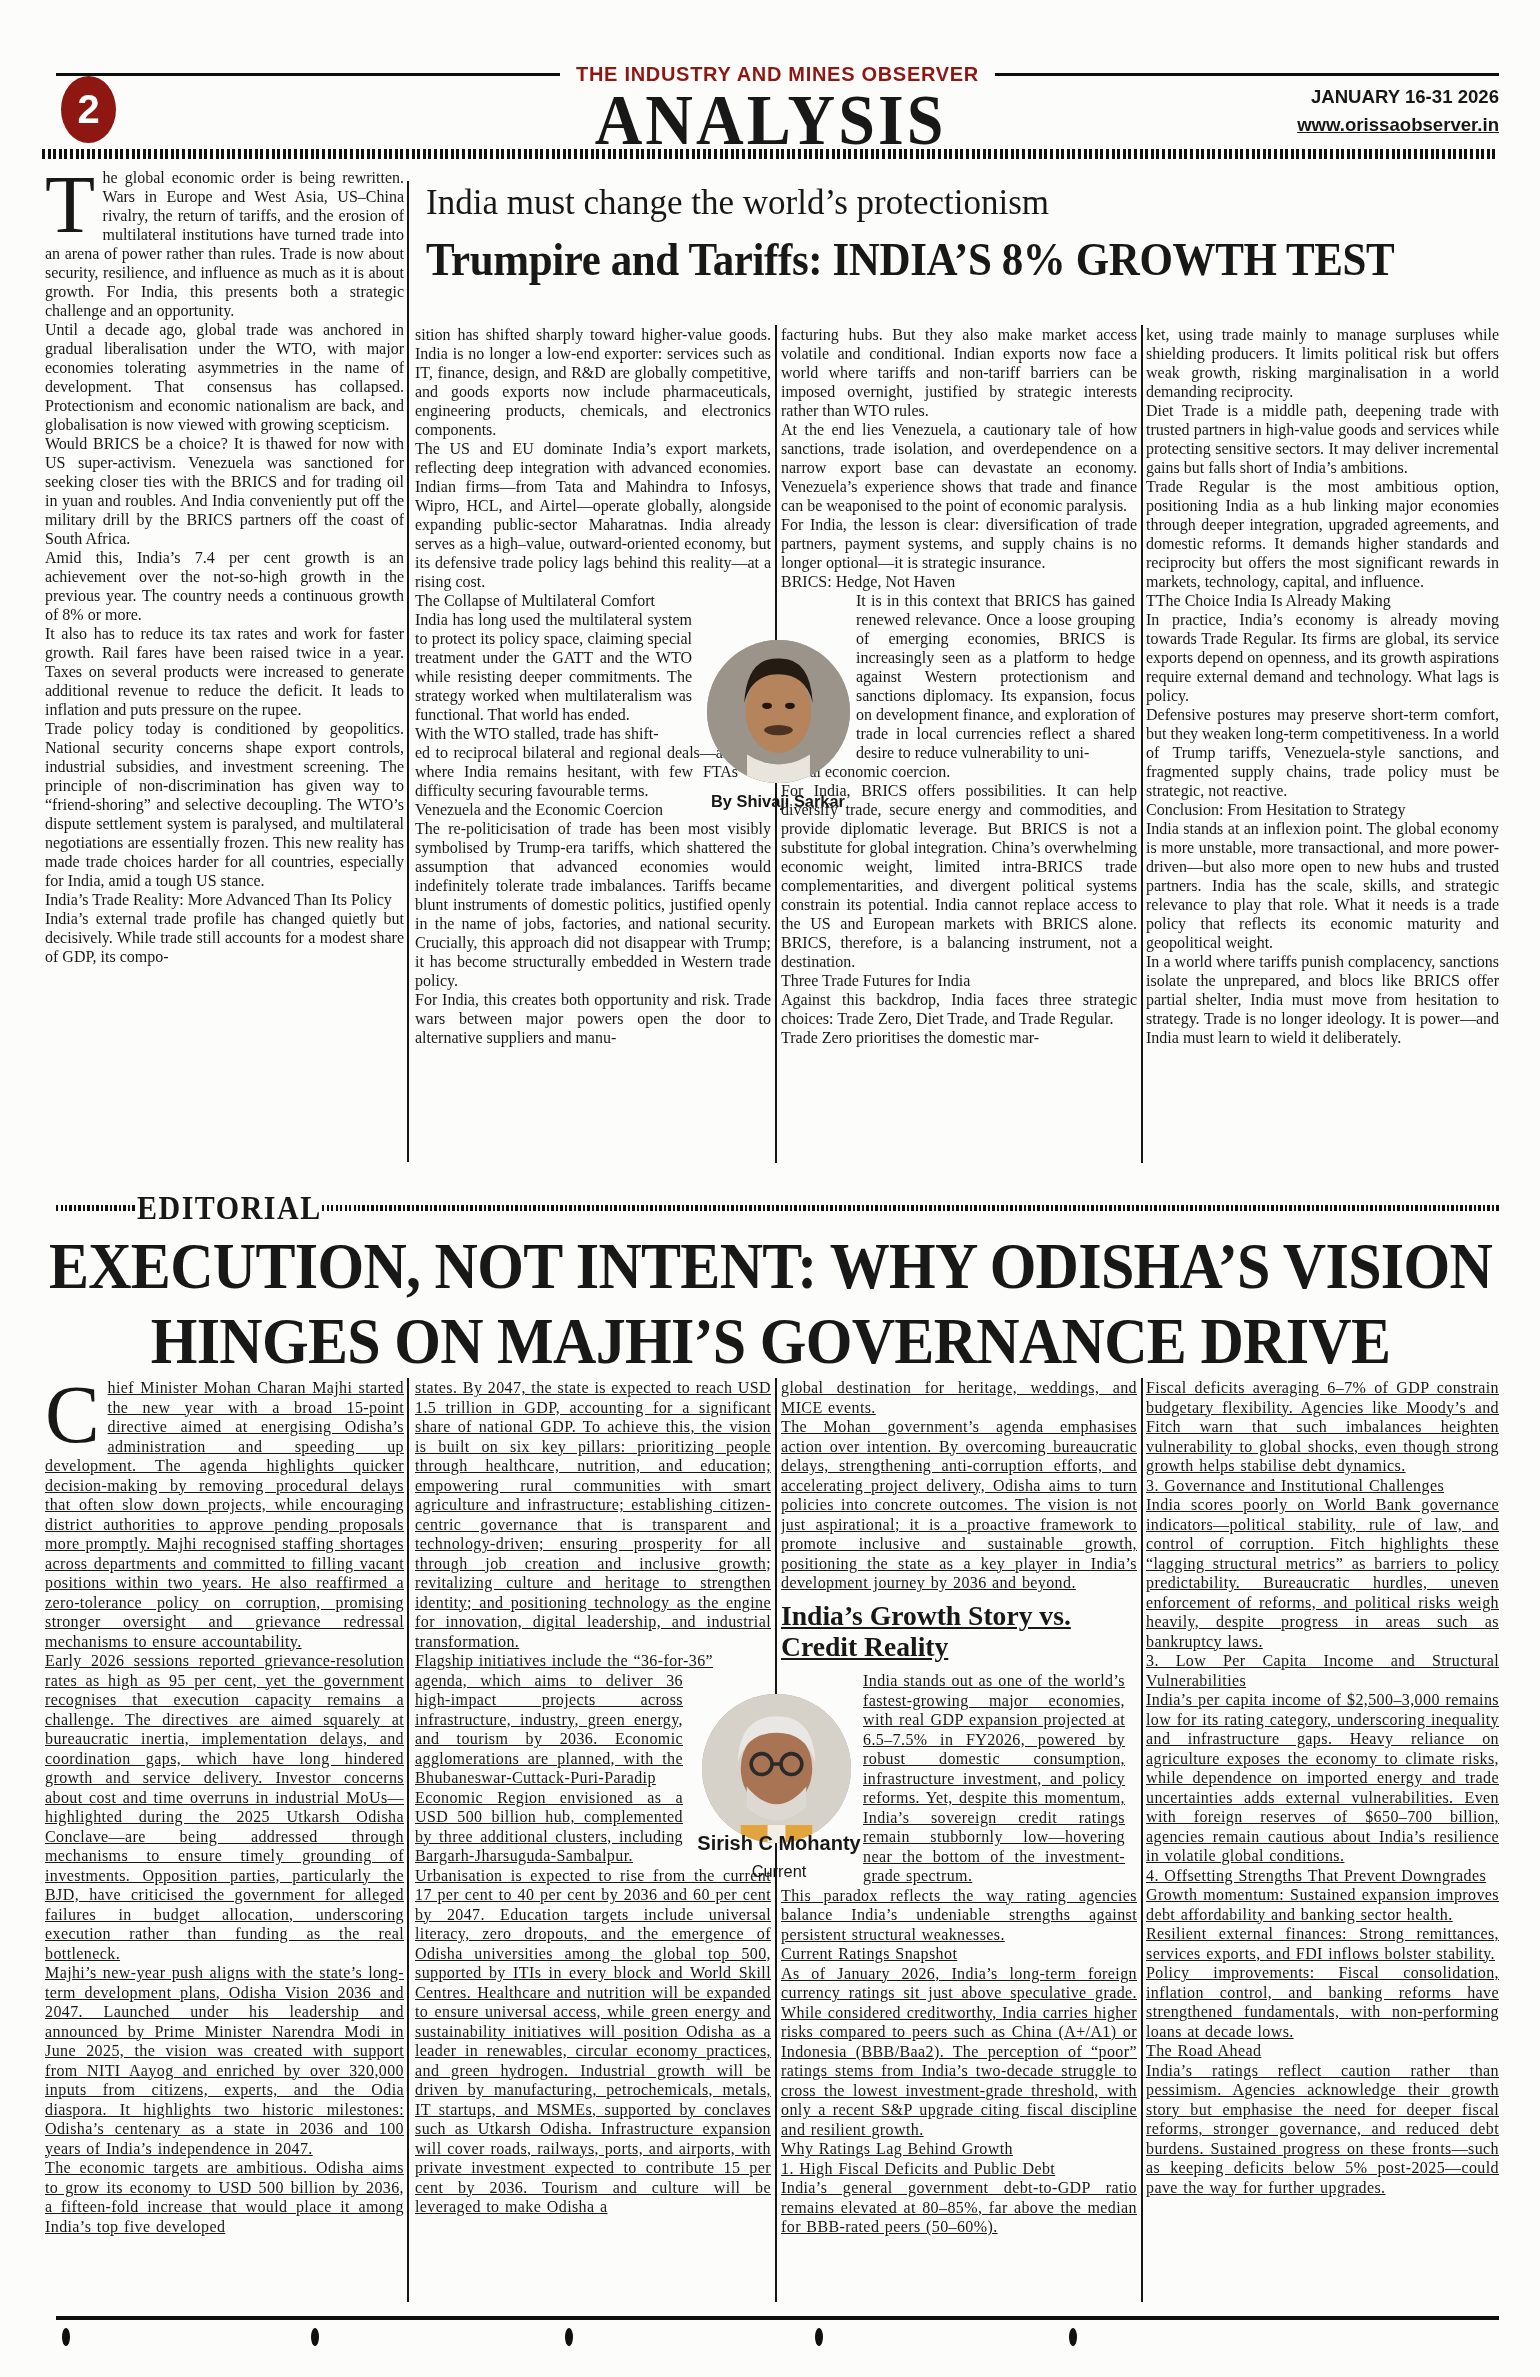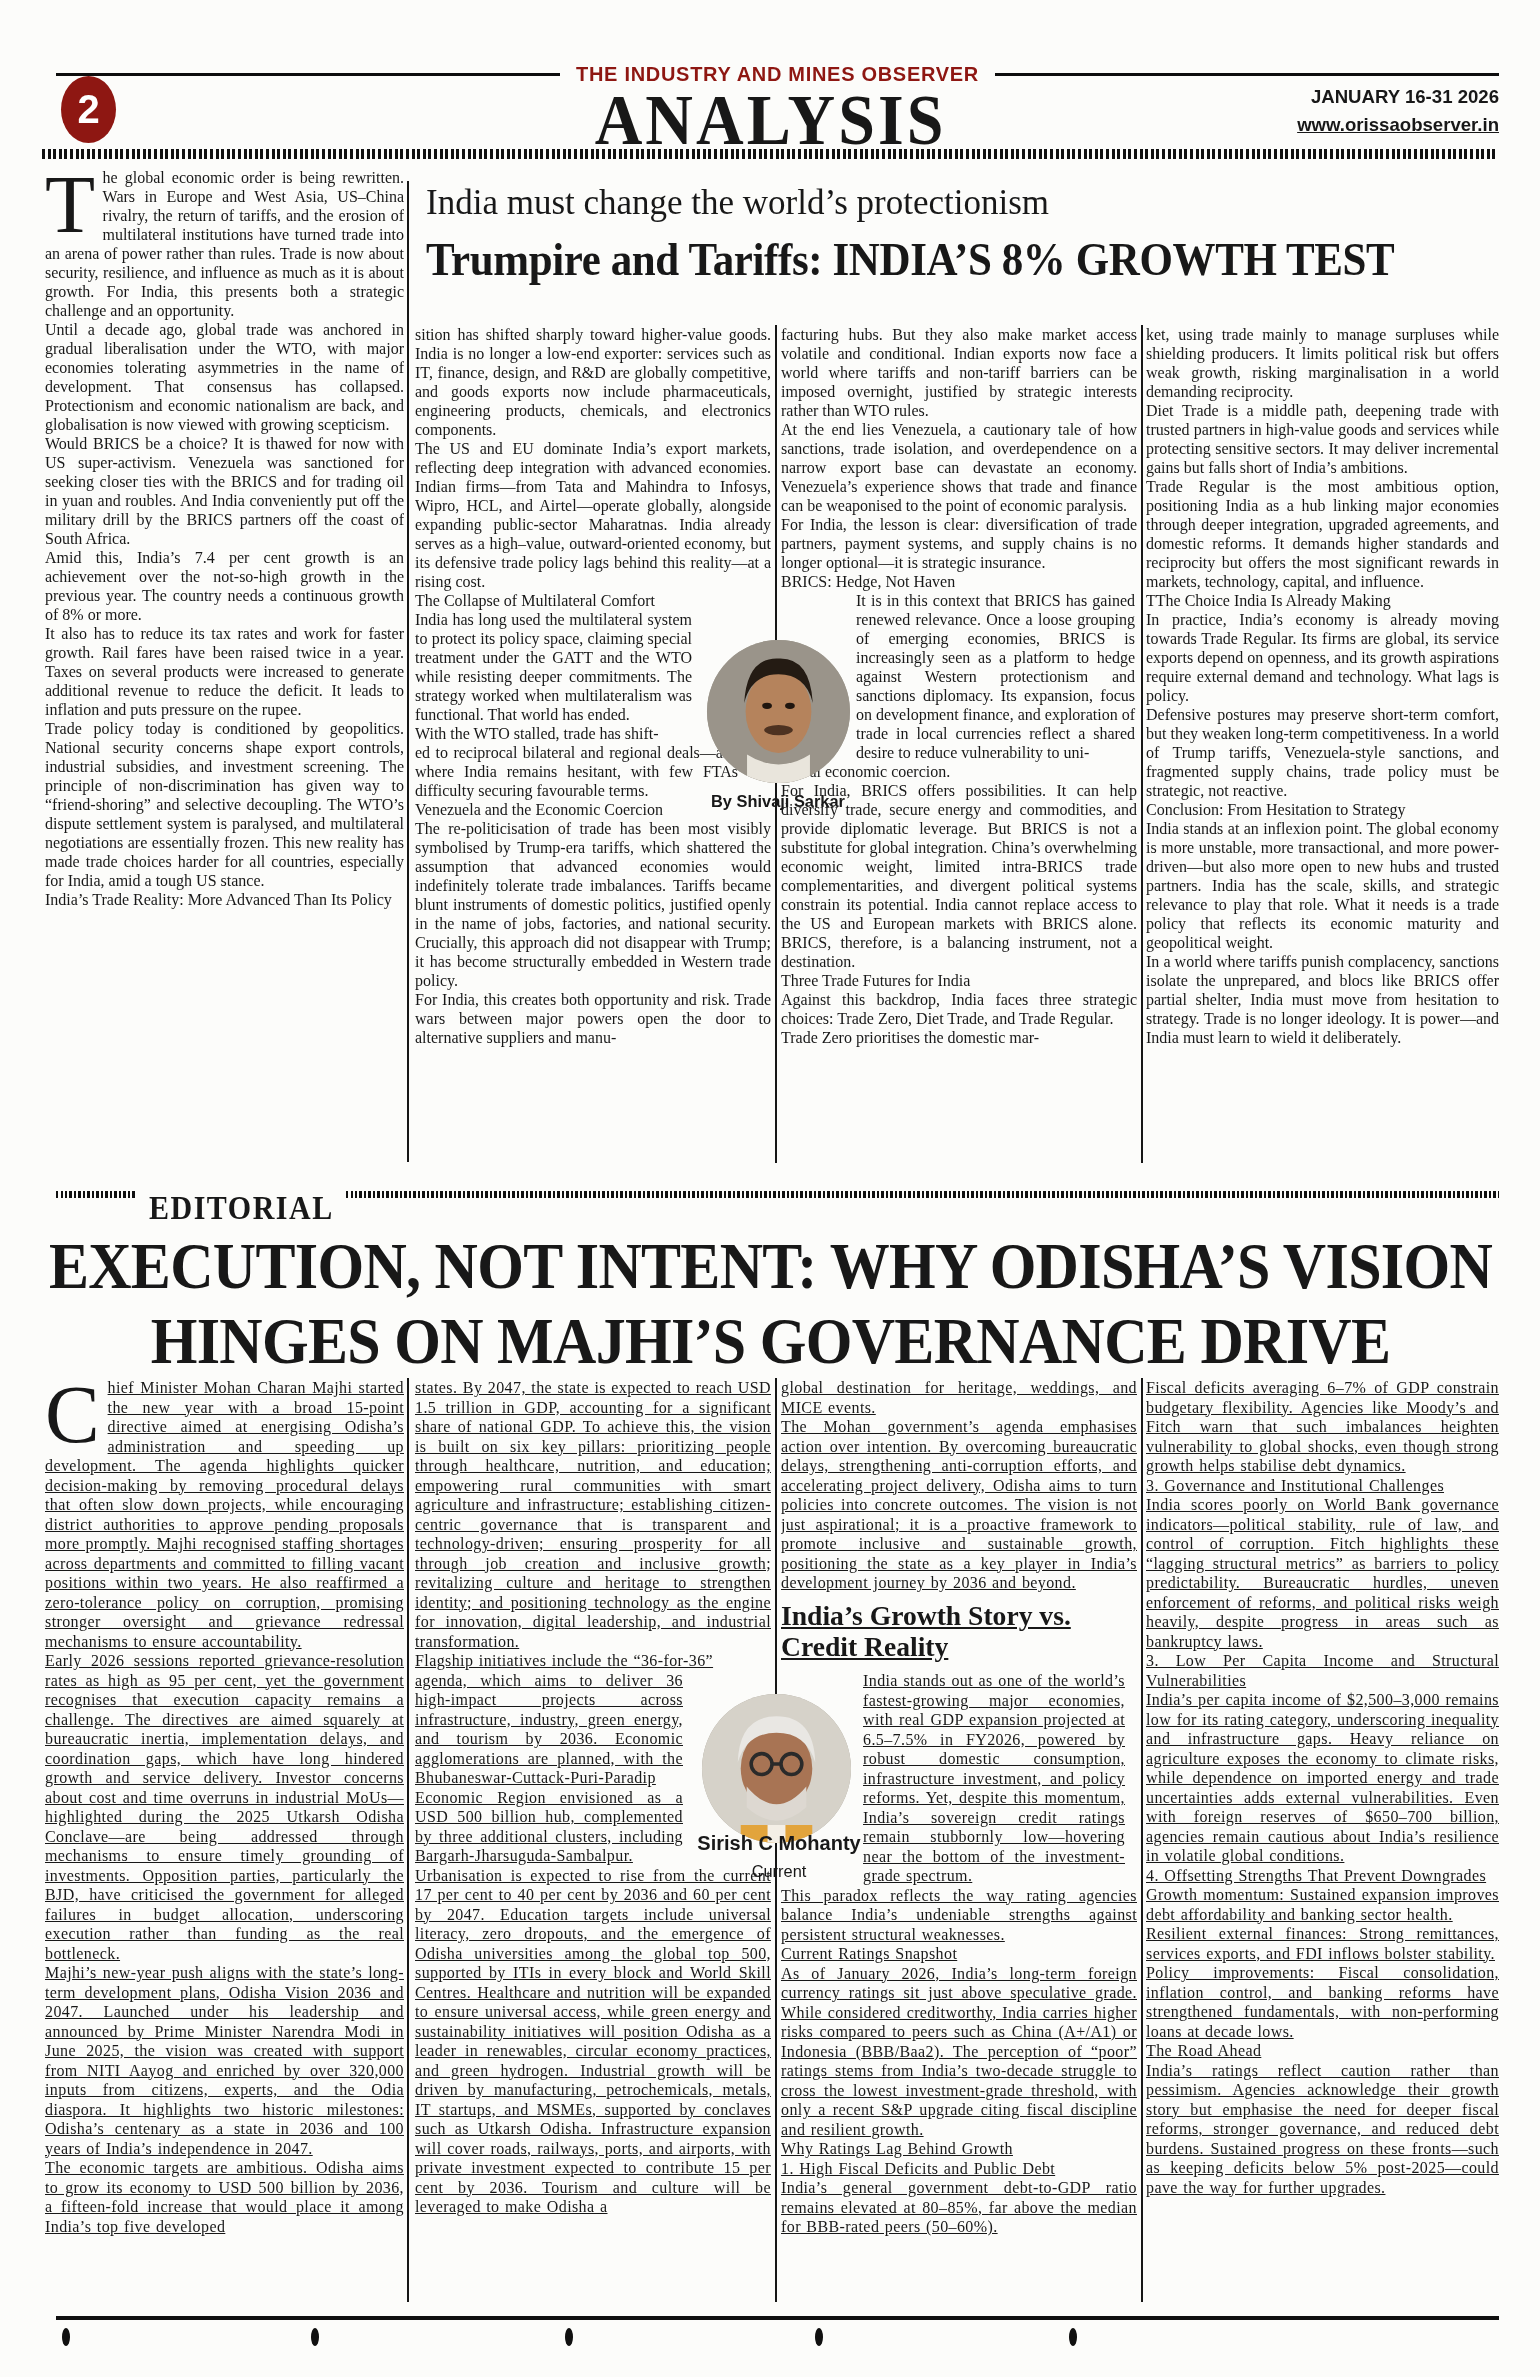--- a/index.html
+++ b/index.html
@@ -56,21 +56,21 @@
   #photo-shivaji{left:707px; top:640px; width:143px; height:143px;}
   #caption-shivaji{left:684px; top:792px; width:188px; text-align:center; z-index:6;
     font-family:"Liberation Sans", sans-serif; font-weight:bold; font-size:16.4px;}
   #photo-sirish{left:702px; top:1694px; width:149px; height:149px;}
   #caption-sirish{left:656px; top:1832px; width:246px; text-align:center; z-index:6;
     font-family:"Liberation Sans", sans-serif; font-weight:bold; font-size:20px;}
   #caption-sirish-role{left:656px; top:1862px; width:246px; text-align:center; z-index:6;
     font-family:"Liberation Sans", sans-serif; font-size:16.4px;}
 
   
-  #ed-label-row{left:56px; right:42px; top:1191px; display:flex; gap:12px;}
+  #ed-label-row{left:56px; right:42px; top:1191px; display:flex; align-items:center; }
   .dash-thin{height:6.7px; background:repeating-linear-gradient(90deg,#101010 0 2.2px, transparent 2.2px 4.5px);}
   #ed-dash-left{width:81px;}
   #ed-dash-right{flex:1;}
   #ed-label{font-size:30px; font-weight:bold; letter-spacing:1.5px; transform:scaleY(1.12); white-space:nowrap;}
 
   #ed-headline{left:0; width:100%; top:1230px; text-align:center; font-weight:bold;
     font-size:60px; line-height:69px; letter-spacing:-0.7px; transform:scaleY(1.08); transform-origin:center top;}
   #ed-headline span{display:block;}
 
   .ed{font-size:16px; line-height:19.5px; letter-spacing:0.4px; word-spacing:1.1px;text-decoration:underline;}
@@ -119,20 +119,21 @@
 
   <div class="ncol a1" id="a1c1">
     <div class="dropcap">
         <p>The global economic order is being rewritten. Wars in Europe and West Asia, US–China rivalry, the return of tariffs, and the erosion of multilateral institutions have turned trade into an arena of power rather than rules. Trade is now about security, resilience, and influence as much as it is about growth. For India, this presents both a strategic challenge and an opportunity.</p>
         <p>Until a decade ago, global trade was anchored in gradual liberalisation under the WTO, with major economies tolerating asymmetries in the name of development. That consensus has collapsed. Protectionism and economic nationalism are back, and globalisation is now viewed with growing scepticism.</p>
         <p>Would BRICS be a choice? It is thawed for now with US super-activism. Venezuela was sanctioned for seeking closer ties with the BRICS and for trading oil in yuan and roubles. And India conveniently put off the military drill by the BRICS partners off the coast of South Africa.</p>
         <p>Amid this, India’s 7.4 per cent growth is an achievement over the not-so-high growth in the previous year. The country needs a continuous growth of 8% or more.</p>
         <p>It also has to reduce its tax rates and work for faster growth. Rail fares have been raised twice in a year. Taxes on several products were increased to generate additional revenue to reduce the deficit. It leads to inflation and puts pressure on the rupee.</p>
         <p>Trade policy today is conditioned by geopolitics. National security concerns shape export controls, industrial subsidies, and investment screening. The principle of non-discrimination has given way to “friend-shoring” and selective decoupling. The WTO’s dispute settlement system is paralysed, and multilateral negotiations are essentially frozen. This new reality has made trade choices harder for all countries, especially for India, amid a tough US stance.</p>
         <p>India’s Trade Reality: More Advanced Than Its Policy</p>
+        <p>India’s external trade profile has changed quietly but decisively. While trade still accounts for a modest share of GDP, its compo-</p>
       </div>
   </div>
 
   <div class="ncol a1" id="a1c2">
     <div>
         <p>sition has shifted sharply toward higher-value goods. India is no longer a low-end exporter: services such as IT, finance, design, and R&amp;D are globally competitive, and goods exports now include pharmaceuticals, engineering products, chemicals, and electronics components.</p>
         <p>The US and EU dominate India’s export markets, reflecting deep integration with advanced economies. Indian firms—from Tata and Mahindra to Infosys, Wipro, HCL, and Airtel—operate globally, alongside expanding public-sector Maharatnas. India already serves as a high–value, outward-oriented economy, but its defensive trade policy lags behind this reality—at a rising cost.</p>
         <p>The Collapse of Multilateral Comfort</p>
       </div>
     <div class="narrow-right">

